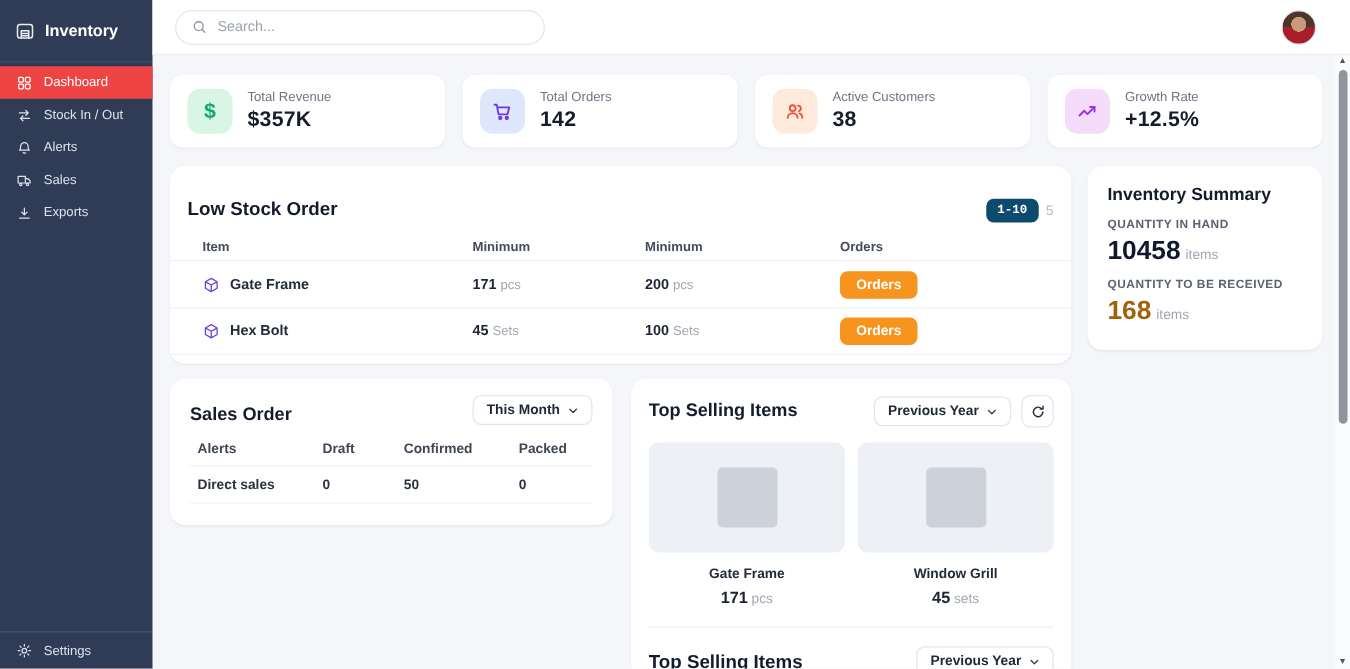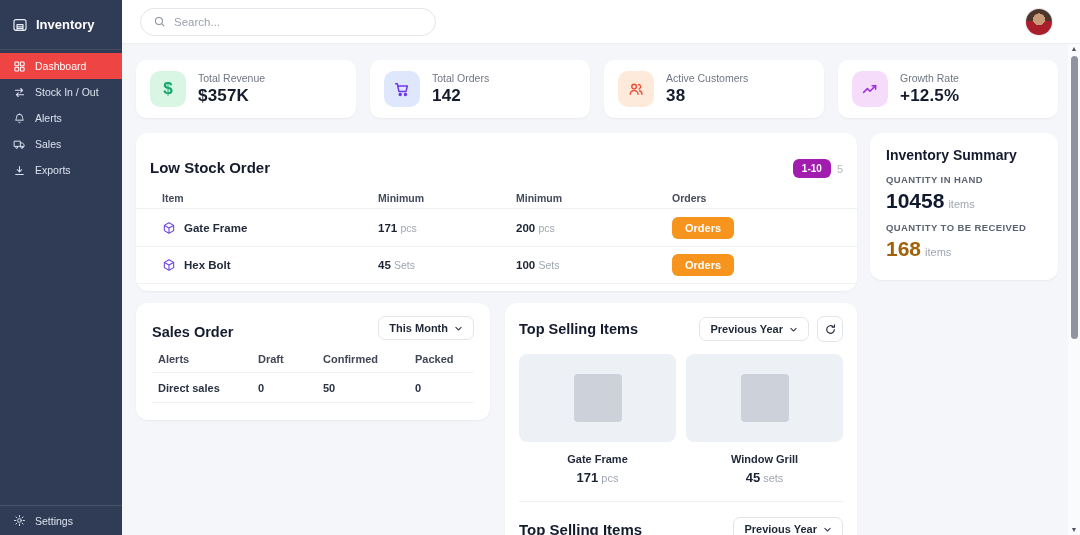--- a/index.html
+++ b/index.html
@@ -258,21 +258,21 @@
           <div class="stat-value">+12.5%</div>
         </div>
       </div>
     </div>
 
     <div class="row2">
       <section class="panel low-stock">
         <div class="ls-head">
           <h2 class="panel-title">Low Stock Order</h2>
           <div class="pager">
-            <span class="badge" style="background: #a21caf;">1-10</span>
+            <span class="badge" style="background: #0c4a6e; font-family: Liberation Mono, monospace;">1-10</span>
             <span class="pager-next">5</span>
           </div>
         </div>
         <div class="ls-grid ls-colhead">
           <div>Item</div>
           <div>Minimum</div>
           <div>Minimum</div>
           <div>Orders</div>
         </div>
         <div class="ls-grid ls-row">

